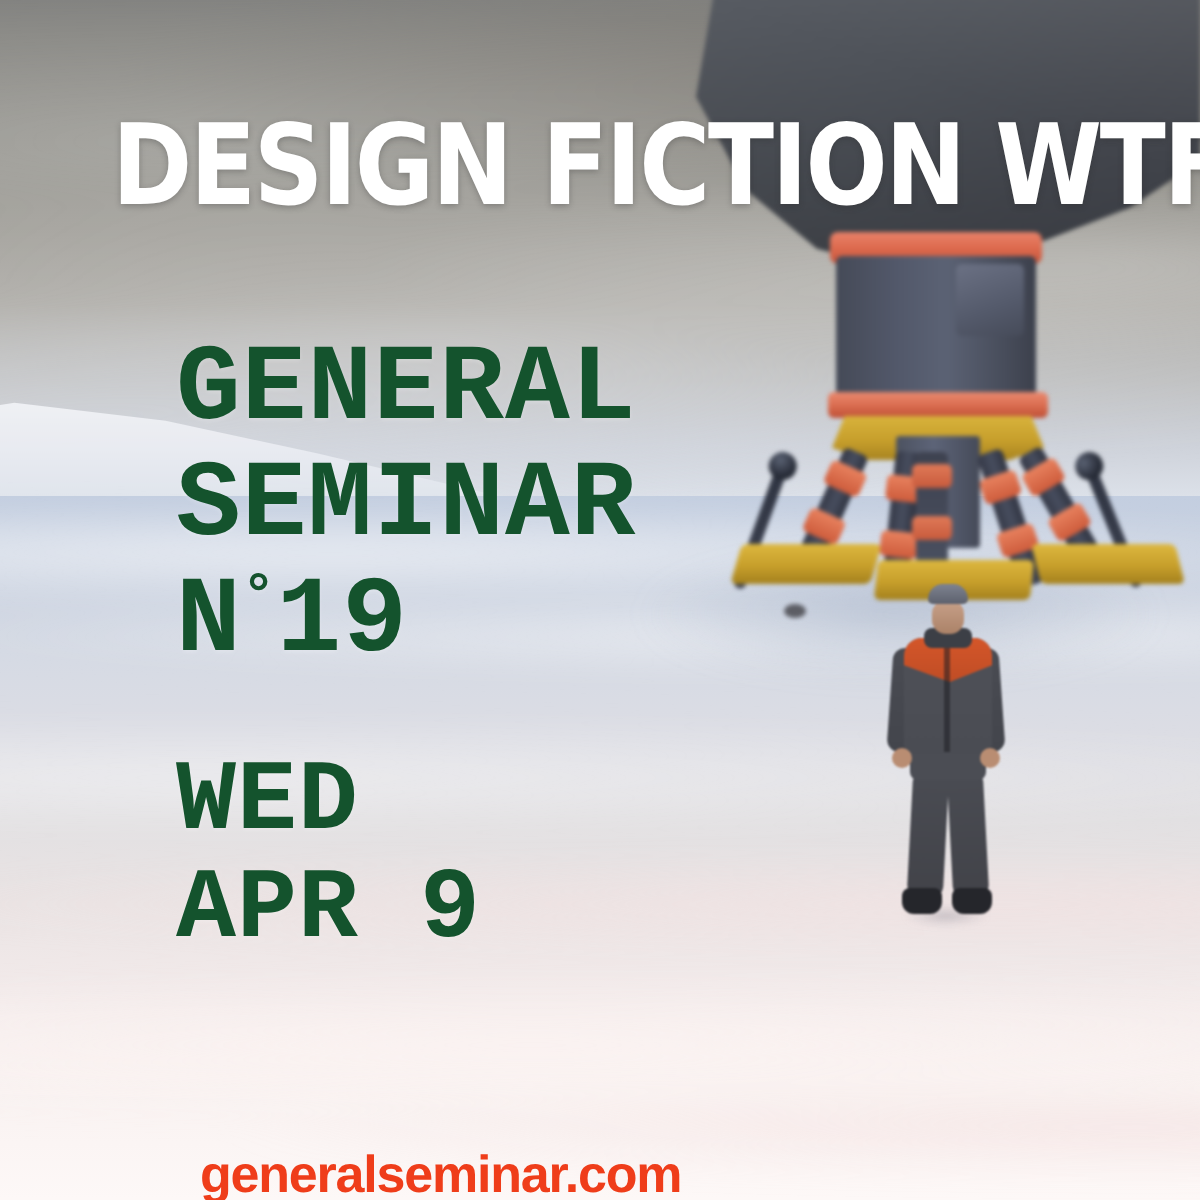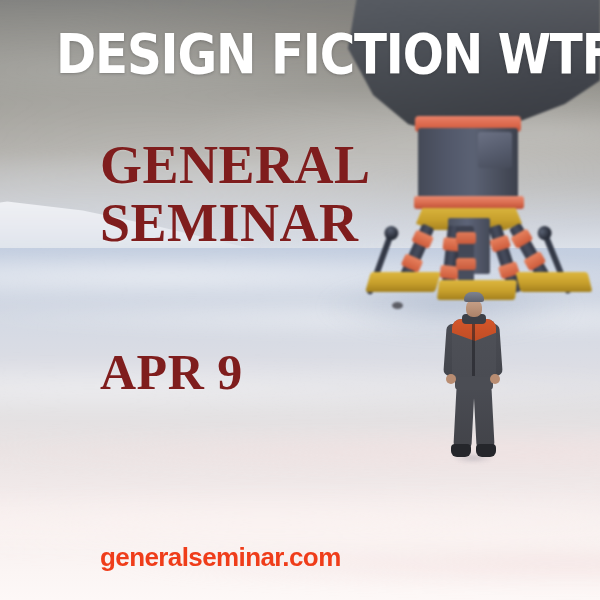--- a/index.html
+++ b/index.html
@@ -359,20 +359,21 @@
     position: absolute; left: 6px; top: 160px;
     width: 58px; height: 12px;
     background: radial-gradient(50% 50% at 50% 50%, rgba(120,120,135,.42) 0%, rgba(120,120,135,0) 72%);
     filter: blur(2px);
   }
 
   
   .overlay {
     position: absolute;
     inset: 0;
+    margin-top: 30px;
   }
 
   
   .headline {
     position: absolute;
     left: 56px;
     top: 26px;
     font-family: "Liberation Sans Narrow", "DejaVu Sans Condensed", "Liberation Sans", sans-serif;
     font-weight: 700;
     font-size: 56px;
@@ -381,24 +382,24 @@
     color: #ffffff;
     white-space: nowrap;
     transform: scaleX(.96);
     transform-origin: left center;
     text-shadow: 0 1px 3px rgba(40,40,40,.30);
   }
 
   
   .block {
     position: absolute;
-    left: 100px;
-    font-family: Liberation Serif, serif;
+    left: 88px;
+    font-family: Liberation Mono, monospace;
     font-weight: 700;
-    color: #7f1d1d;
+    color: #14532d;
     letter-spacing: 0.5px;
     line-height: .96;
     white-space: nowrap;
     text-shadow: 0 1px 2px rgba(255,255,255,.22);
   }
   .block-title { top: 140px; font-size: 54px; }
   .block-title .ln { display: block; }
   .block-title .ln + .ln { margin-top: 6px; }
 
   .block-date { top: 348px; font-size: 50px; }
@@ -501,22 +502,24 @@
     </div>
   </div>
 
   <div class="overlay">
 
     <div class="headline">DESIGN FICTION WTF</div>
 
     <div class="block block-title">
       <span class="ln">GENERAL</span>
       <span class="ln">SEMINAR</span>
+      <span class="ln"><span>N</span><span class="sup">°</span><span>19</span></span>
     </div>
 
     <div class="block block-date">
+      <span class="ln">WED</span>
       <span class="ln">APR 9</span>
     </div>
 
     <div class="url">generalseminar.com</div>
   </div>
 
 </div>
 
 </body></html>

